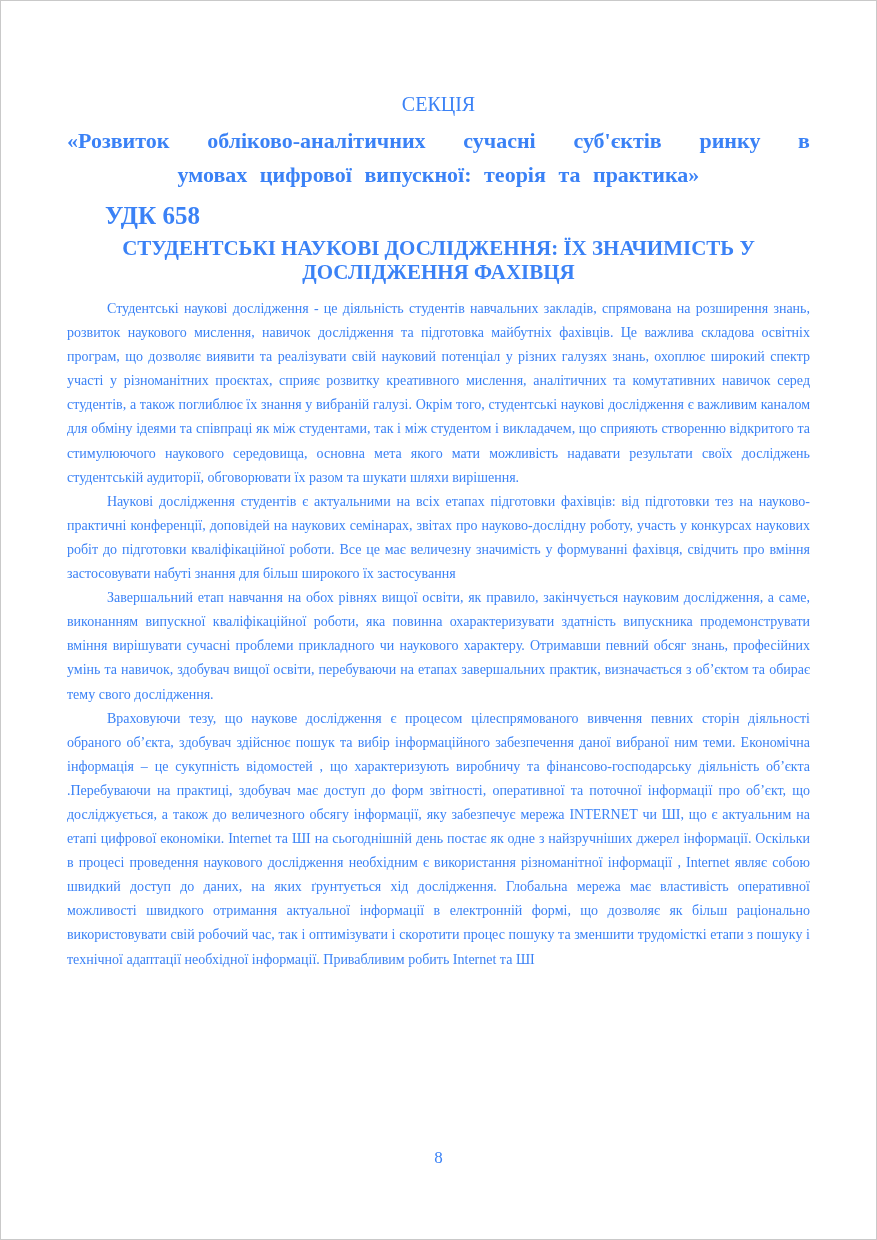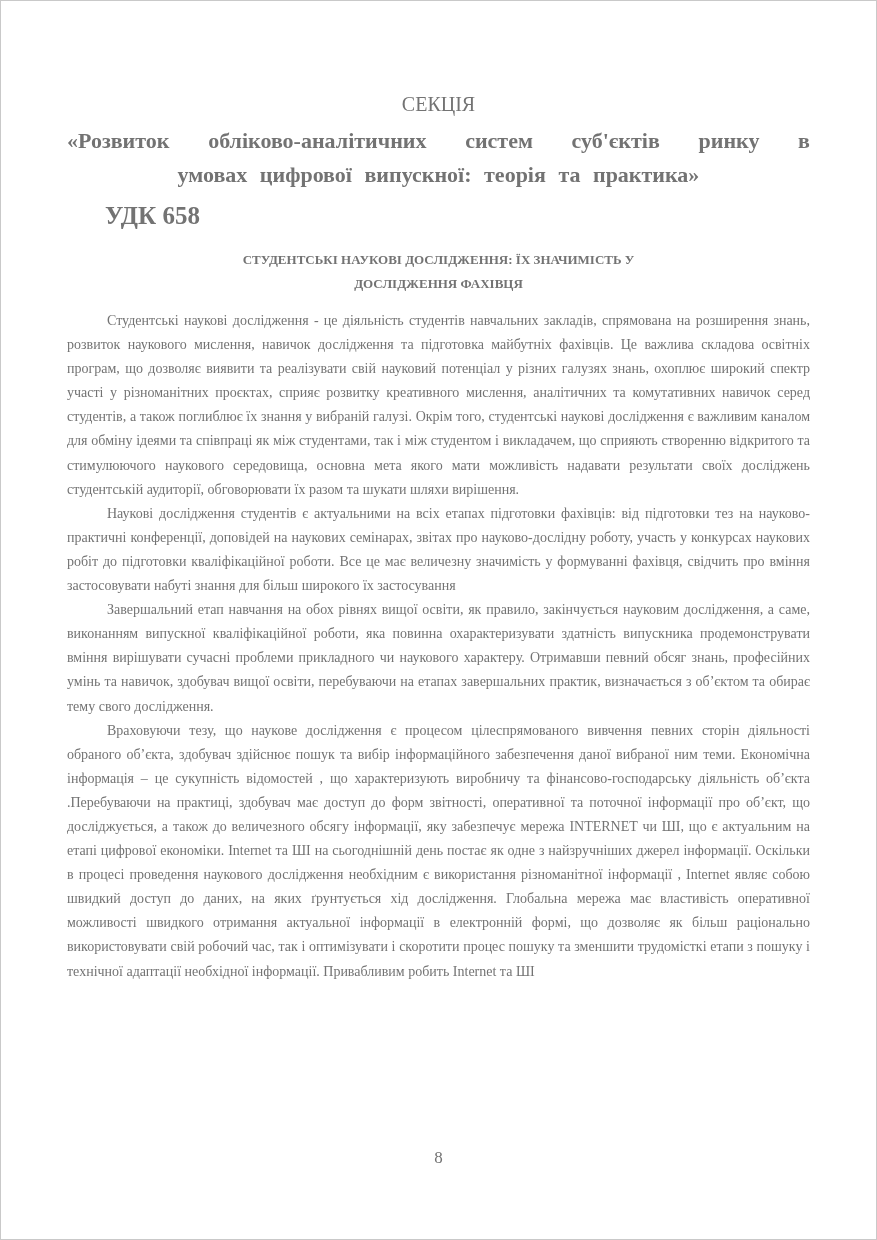--- a/index.html
+++ b/index.html
@@ -6,21 +6,21 @@
     margin: 0;
     padding: 0;
     background: #ffffff;
   }
   .page {
     position: relative;
     width: 877px;
     height: 1240px;
     margin: 0 auto;
     background: #ffffff;
-    color: #737373;
+    color: #3b82f6;
     font-family: "Liberation Serif", "DejaVu Serif", serif;
     box-sizing: border-box;
     padding: 0 67px;
     box-shadow: inset 0 0 0 1px #c9c9c9;
     overflow: hidden;
   }
   .section-label {
     margin-top: 92px;
     font-size: 20px;
     line-height: 24px;
@@ -44,22 +44,22 @@
     word-spacing: 7px;
   }
   .udk {
     margin-top: 12px;
     font-size: 25px;
     font-weight: bold;
     line-height: 24px;
     text-indent: 38px;
   }
   .paper-title {
-    margin-top: 20px;
-    font-size: 13px;
+    margin-top: 8px;
+    font-size: 21px;
     font-weight: bold;
     line-height: 24px;
     text-align: center;
   }
   .author {
     margin-top: 8px;
     font-size: 19px;
     font-weight: bold;
     line-height: 24px;
     text-align: center;
@@ -91,21 +91,21 @@
   }
 </style>
 </head>
 <body>
 
 <div class="page">
 
   <div class="section-label">СЕКЦІЯ</div>
 
   <div class="section-title">
-    <span class="line1">«Розвиток обліково-аналітичних систем суб'єктів ринку в</span>
+    <span class="line1">«Розвиток обліково-аналітичних сучасні суб'єктів ринку в</span>
     <span class="line2">умовах цифрової випускної: теорія та практика»</span>
   </div>
 
   <div class="udk">УДК 658</div>
 
   <div class="paper-title">
     <span>СТУДЕНТСЬКІ НАУКОВІ ДОСЛІДЖЕННЯ: ЇХ ЗНАЧИМІСТЬ У</span><br>
     <span>ДОСЛІДЖЕННЯ ФАХІВЦЯ</span>
   </div>
 

